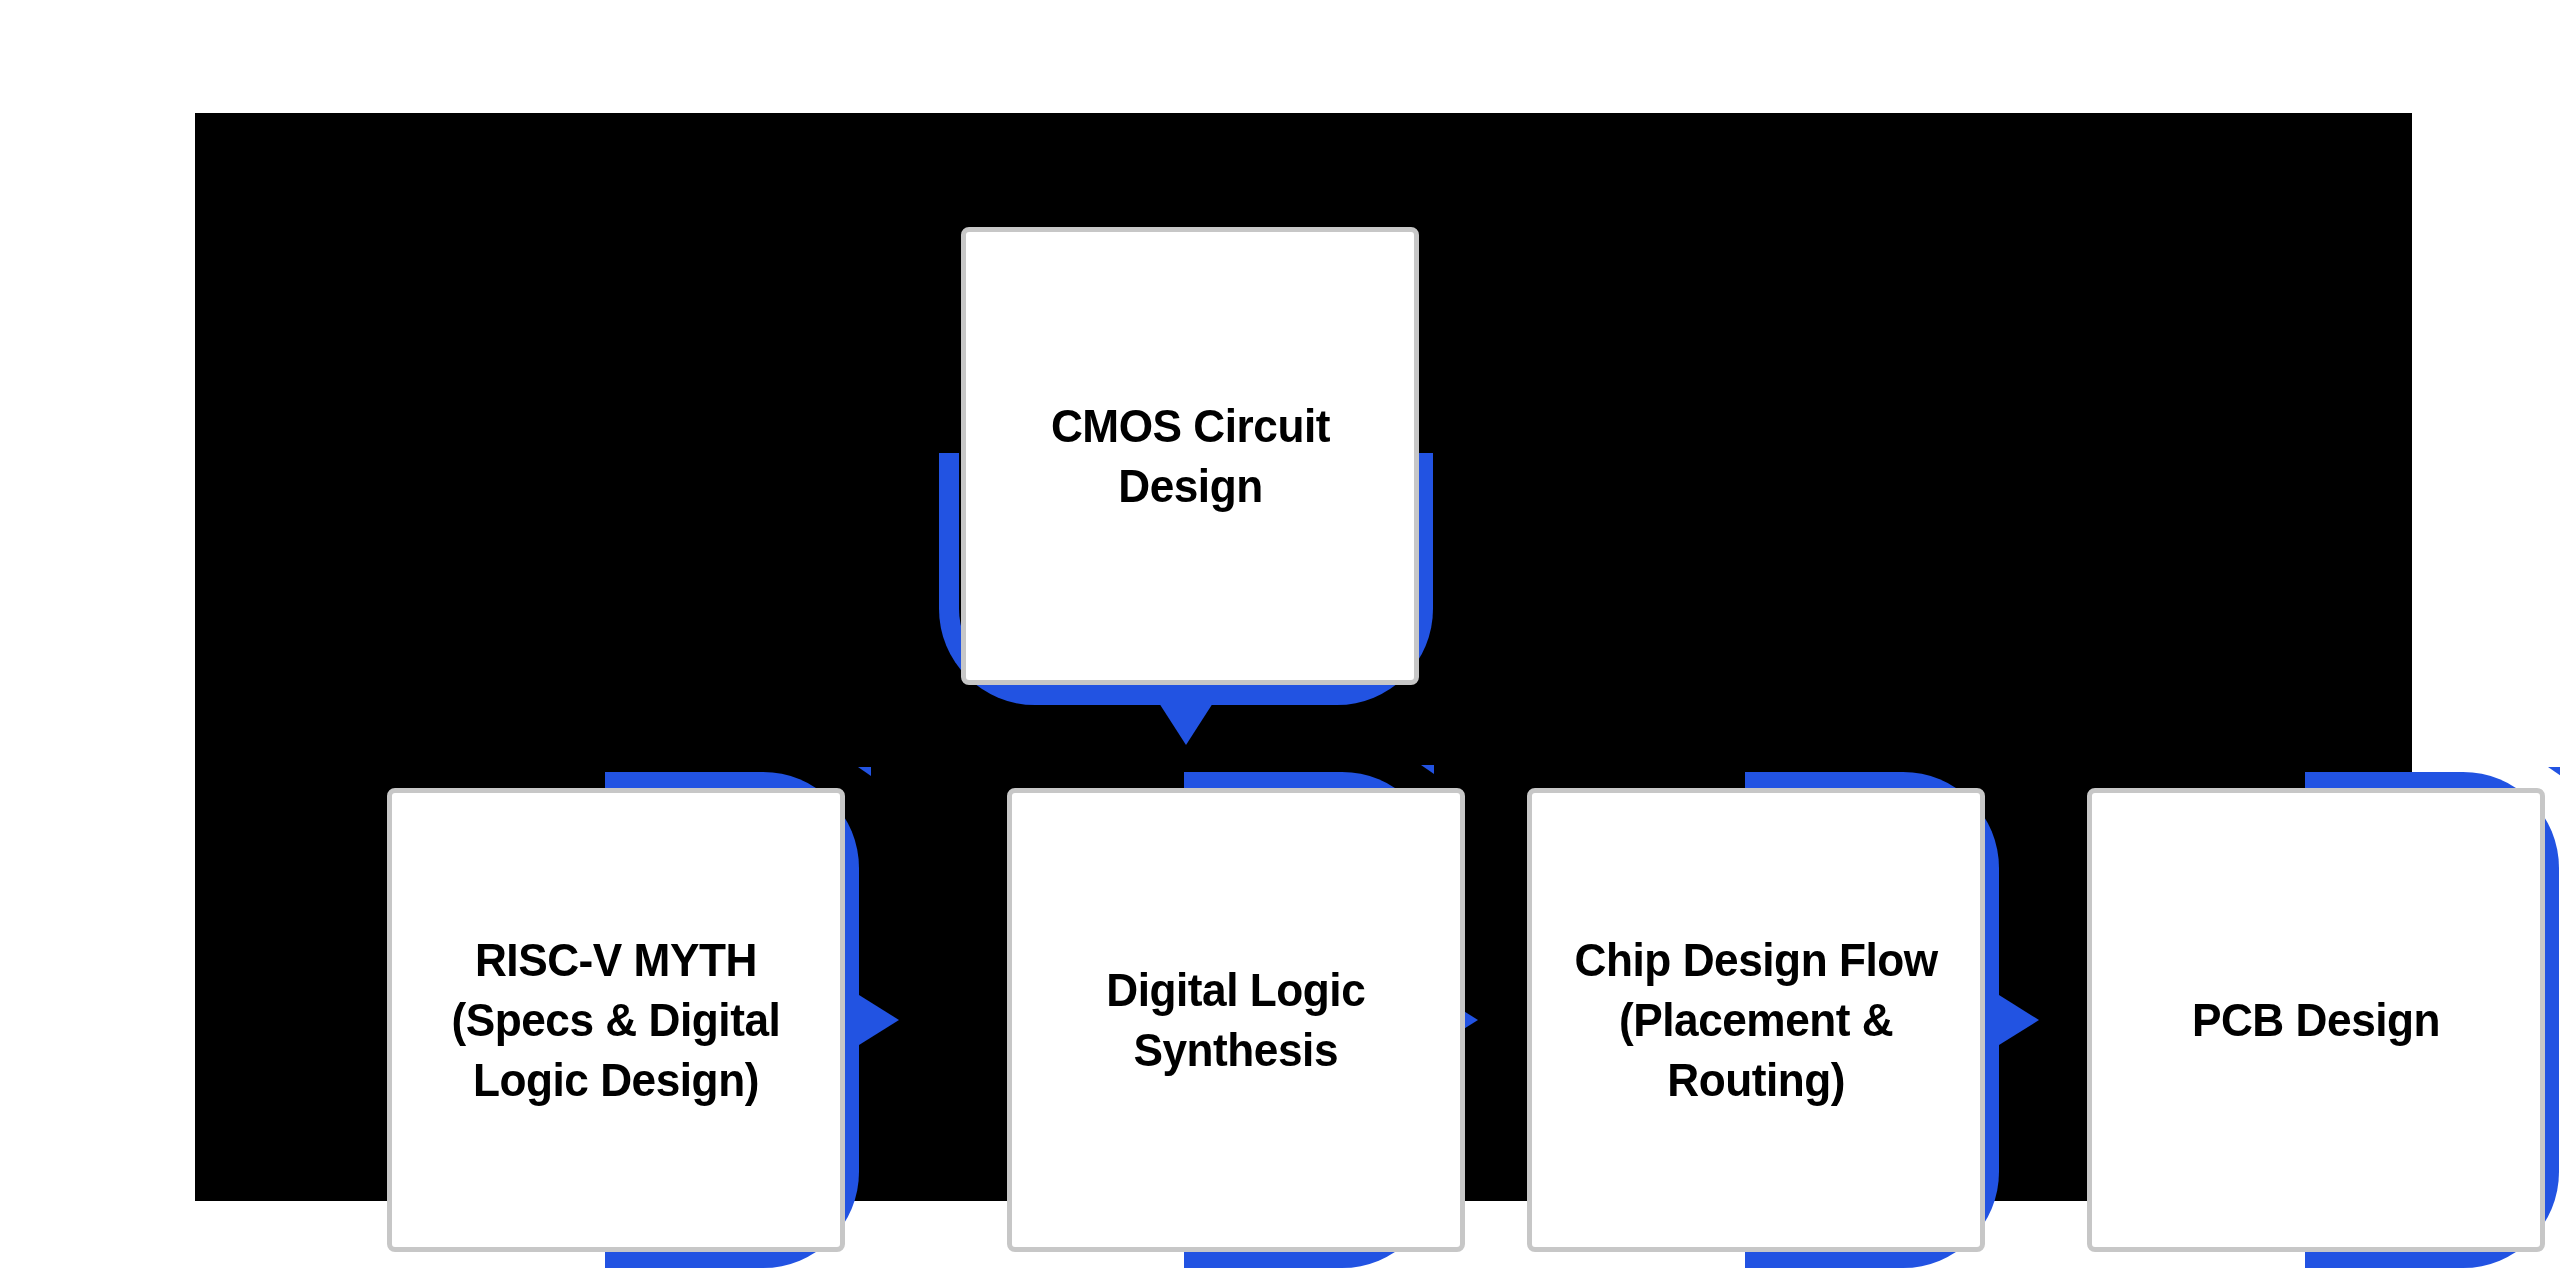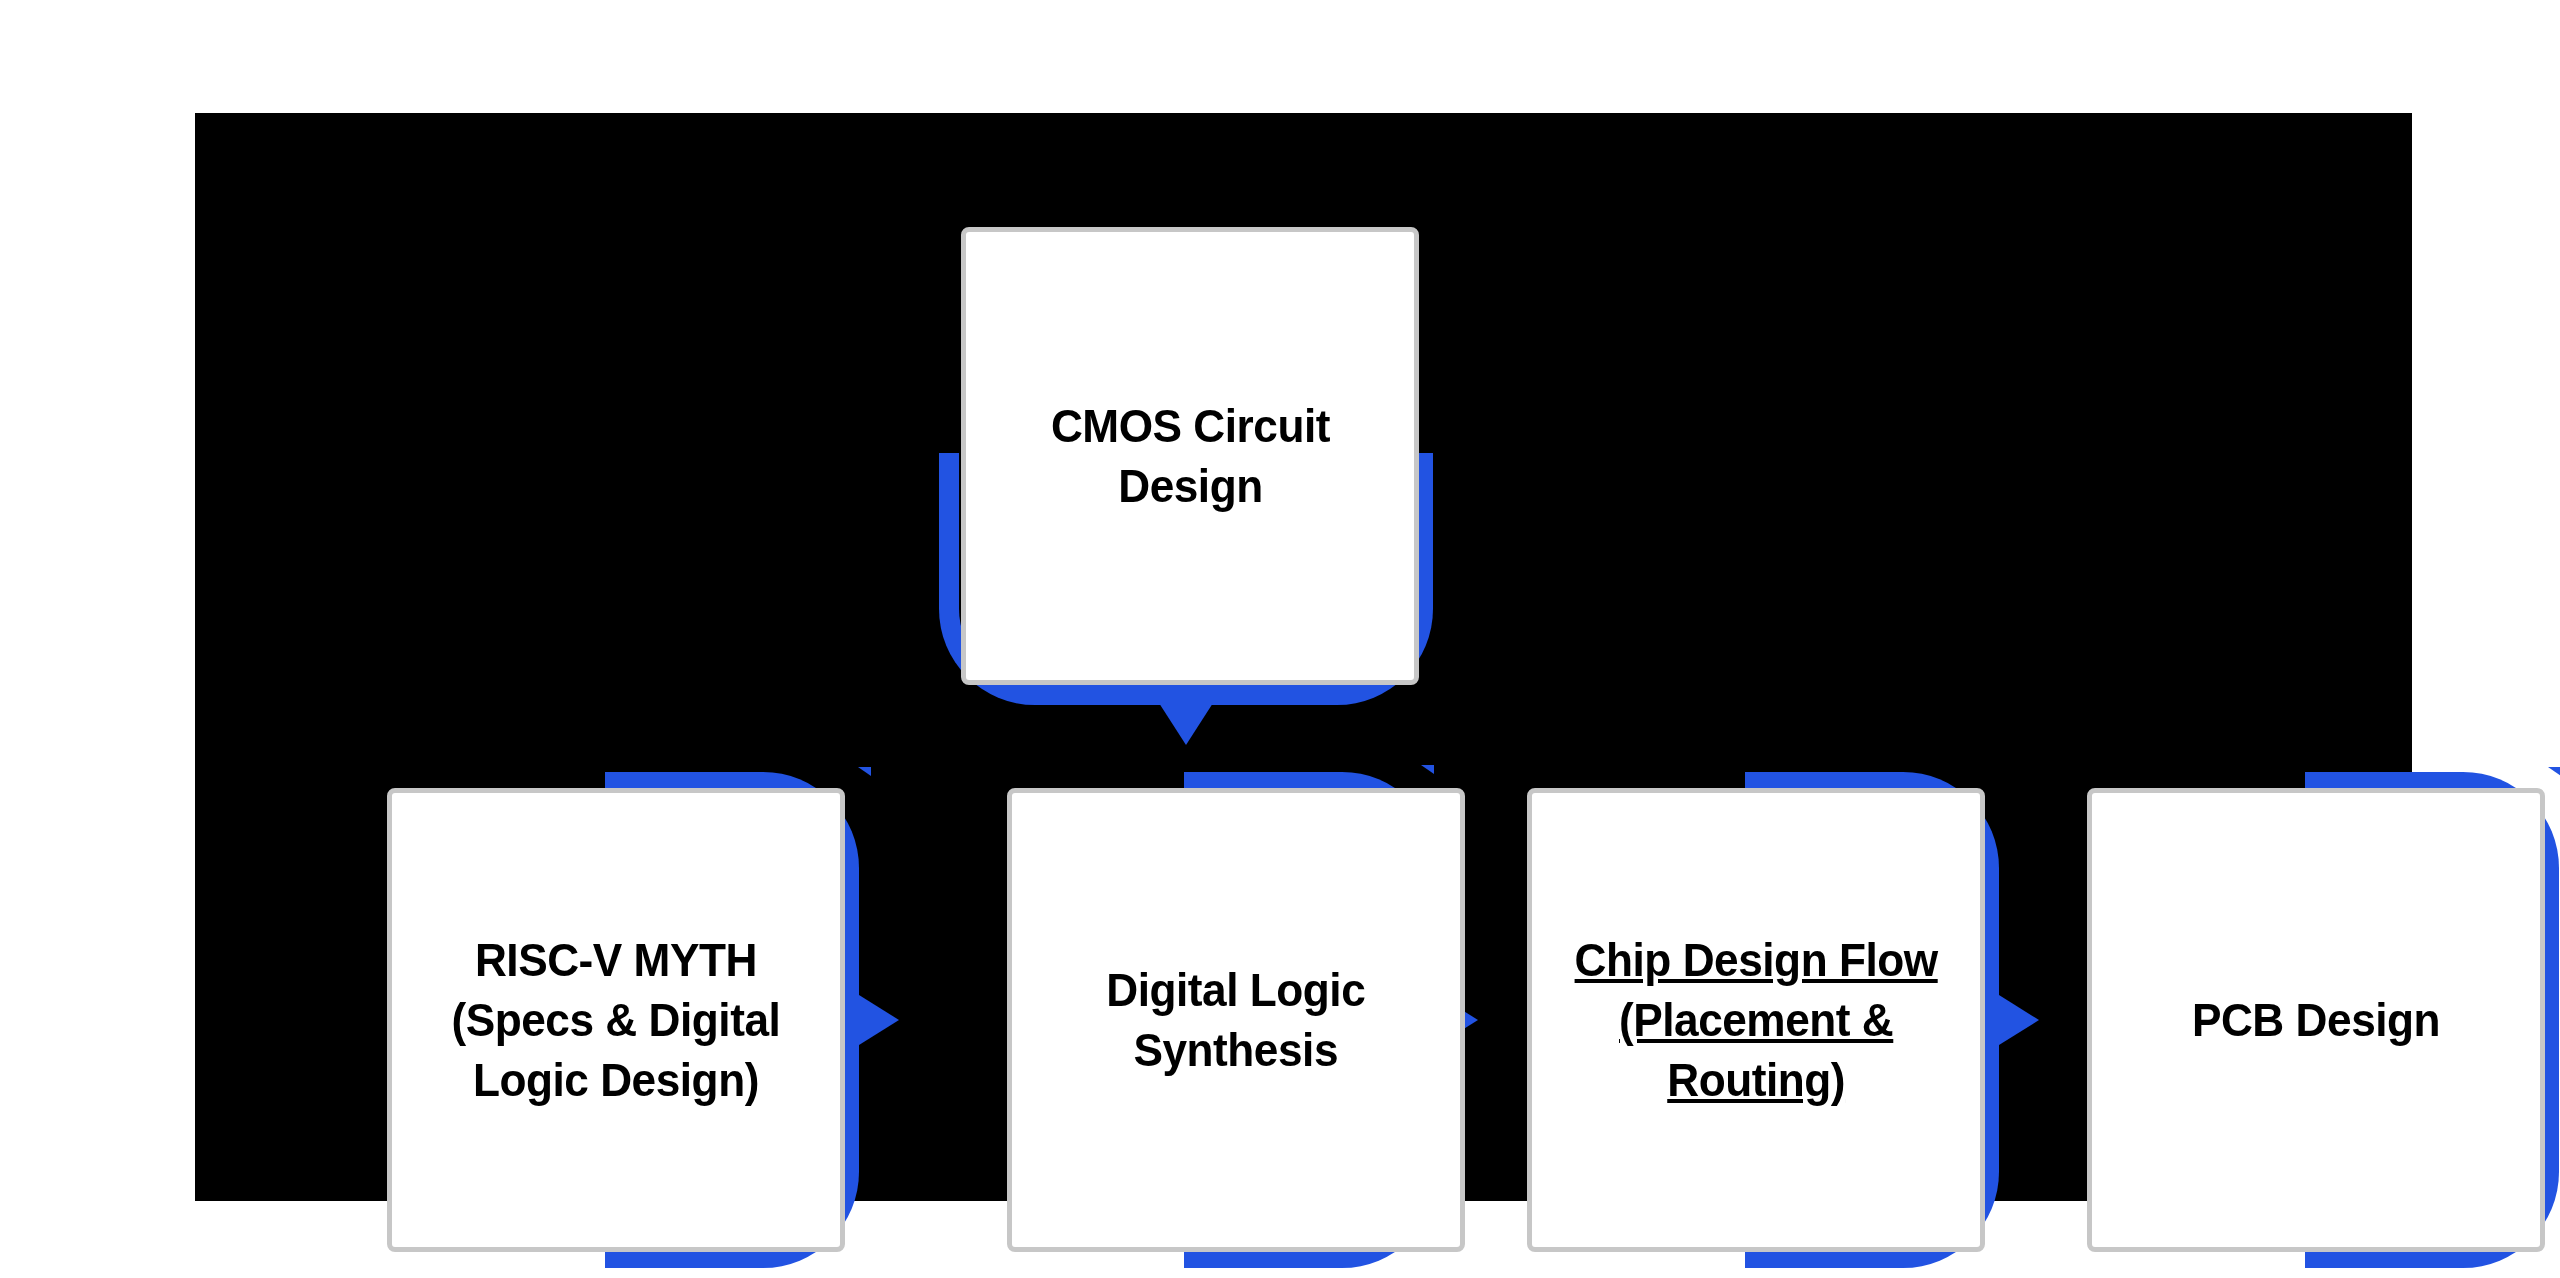--- a/index.html
+++ b/index.html
@@ -41,21 +41,21 @@
     font-weight:bold;
     font-size:47px;
     line-height:60px;
     letter-spacing:-0.5px;
     transform:scaleX(.94);
     transform-origin:center;
   }
   .node-cmos {left:766px; top:114px; width:458px; height:458px;}
   .node-riscv{left:192px; top:675px; width:458px; height:464px;}
   .node-synth{left:812px; top:675px; width:458px; height:464px;}
-  .node-chip {left:1332px;top:675px; width:458px; height:464px;text-decoration:underline;}
+  .node-chip {left:1332px;top:675px; width:458px; height:464px;}
   .node-pcb  {left:1892px;top:675px; width:458px; height:464px;}
 
   
   .bracket{
     position:absolute;
     box-sizing:border-box;
     background:transparent;
     z-index:2;
   }
   .bracket-right{

